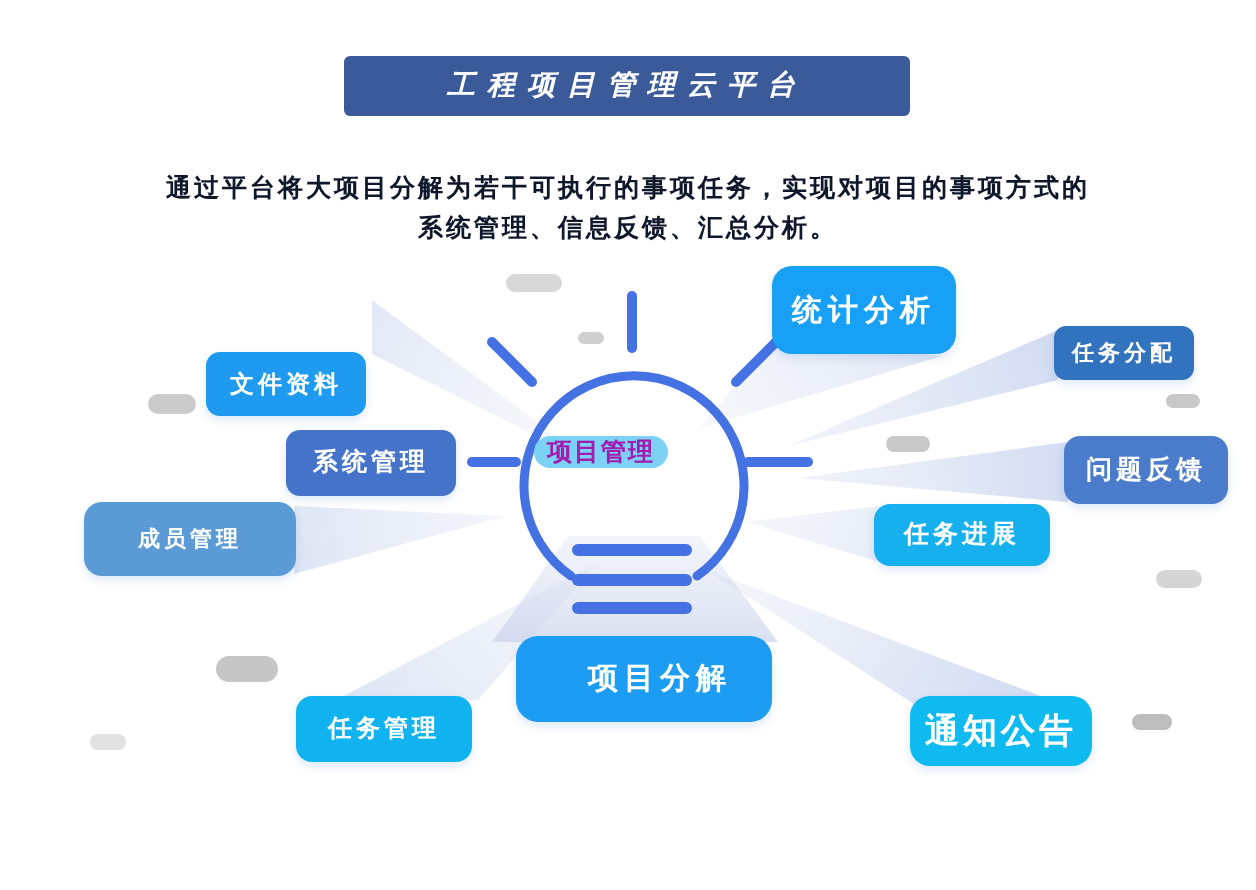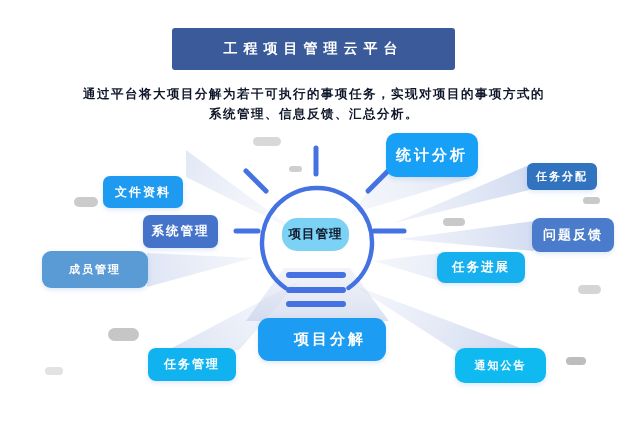--- a/index.html
+++ b/index.html
@@ -1,22 +1,22 @@
 <!DOCTYPE html>
 <html><head>
 <meta charset="utf-8">
 <style>
   html,body{margin:0;padding:0;}
   body{font-family:"Liberation Sans",sans-serif;}
   .stage{position:relative;width:628px;height:445px;background:#ffffff;overflow:hidden;}
 
   
-  .banner{position:absolute;left:172px;top:28px;width:283px;height:42px;
+  .banner{position:absolute;left:172px;top:28px;width:283px;height:30px;
     border-radius:3px;color:#fff;font-size:14px;font-weight:bold;letter-spacing:6px;
-    display:flex;align-items:center;justify-content:center;z-index:3;}
+    display:flex;align-items:center;justify-content:center;z-index:3;font-style:italic;}
 
   
   .desc{position:absolute;left:0;right:0;top:84px;text-align:center;color:#0f172a;
     font-size:12.5px;font-weight:600;letter-spacing:1.5px;line-height:1.6;z-index:3;}
 
   
   .svg-layer{position:absolute;left:0;top:0;z-index:1;}
 
   
   .pill{position:absolute;border-radius:99px;z-index:1;}
@@ -24,38 +24,38 @@
   .p1{left:289px;top:166px;width:13px;height:6px;background:#CFCFCF;}
   .p2{left:74px;top:197px;width:24px;height:10px;background:#CBCBCB;}
   .p3{left:108px;top:328px;width:31px;height:13px;background:#C6C6C6;}
   .p4{left:45px;top:367px;width:18px;height:8px;background:#E2E2E2;}
   .p5{left:583px;top:197px;width:17px;height:7px;background:#C9C9C9;}
   .p6{left:443px;top:218px;width:22px;height:8px;background:#C9C9C9;}
   .p7{left:578px;top:285px;width:23px;height:9px;background:#D5D5D5;}
   .p8{left:566px;top:357px;width:20px;height:8px;background:#BDBDBD;}
 
   
-  .hub{position:absolute;left:282px;top:218px;width:67px;height:33px;border-radius:15px;
-    color:#0f172a;font-size:12.5px;font-weight:bold;letter-spacing:1px;
+  .hub{position:absolute;left:267px;top:218px;width:67px;height:16px;border-radius:15px;
+    color:#a21caf;font-size:12.5px;font-weight:bold;letter-spacing:1px;
     display:flex;align-items:center;justify-content:center;z-index:3;}
 
   
   .node{position:absolute;display:flex;align-items:center;justify-content:center;
     color:#fff;font-weight:bold;letter-spacing:2px;z-index:3;
     box-shadow:0 2px 5px rgba(30,100,200,0.15);}
   .n0{left:103px;top:145px;width:80px;height:32px;border-radius:7px;font-size:12px;}
   .n1{left:386px;top:133px;width:92px;height:44px;border-radius:10px;font-size:15px;letter-spacing:3px;}
   .n2{left:527px;top:163px;width:70px;height:27px;border-radius:6px;font-size:11px;}
-  .n3{left:143px;top:215px;width:75px;height:33px;border-radius:7px;font-size:12.5px;}
+  .n3{left:143px;top:215px;width:85px;height:33px;border-radius:7px;font-size:12.5px;}
   .n4{left:532px;top:218px;width:82px;height:34px;border-radius:8px;font-size:13px;}
   .n5{left:42px;top:251px;width:106px;height:37px;border-radius:9px;font-size:11px;}
   .n6{left:437px;top:252px;width:88px;height:31px;border-radius:8px;font-size:12.5px;}
   .n7{left:258px;top:318px;width:112px;height:43px;border-radius:11px;font-size:15px;letter-spacing:3px;}
   .n8{left:148px;top:348px;width:88px;height:33px;border-radius:8px;font-size:12px;}
-  .n9{left:455px;top:348px;width:91px;height:35px;border-radius:10px;font-size:11px;}
+  .n9{left:455px;top:348px;width:91px;height:35px;border-radius:10px;font-size:17px;}
 </style>
 </head>
 <body>
 
 <div class="stage">
 
   <svg class="svg-layer" width="628" height="445" viewBox="0 0 628 445">
     <defs>
       <radialGradient id="beamGrad" gradientUnits="userSpaceOnUse" cx="317" cy="243" r="270">
         <stop offset="0" stop-color="#dfe5f2" stop-opacity="0.12"></stop>

